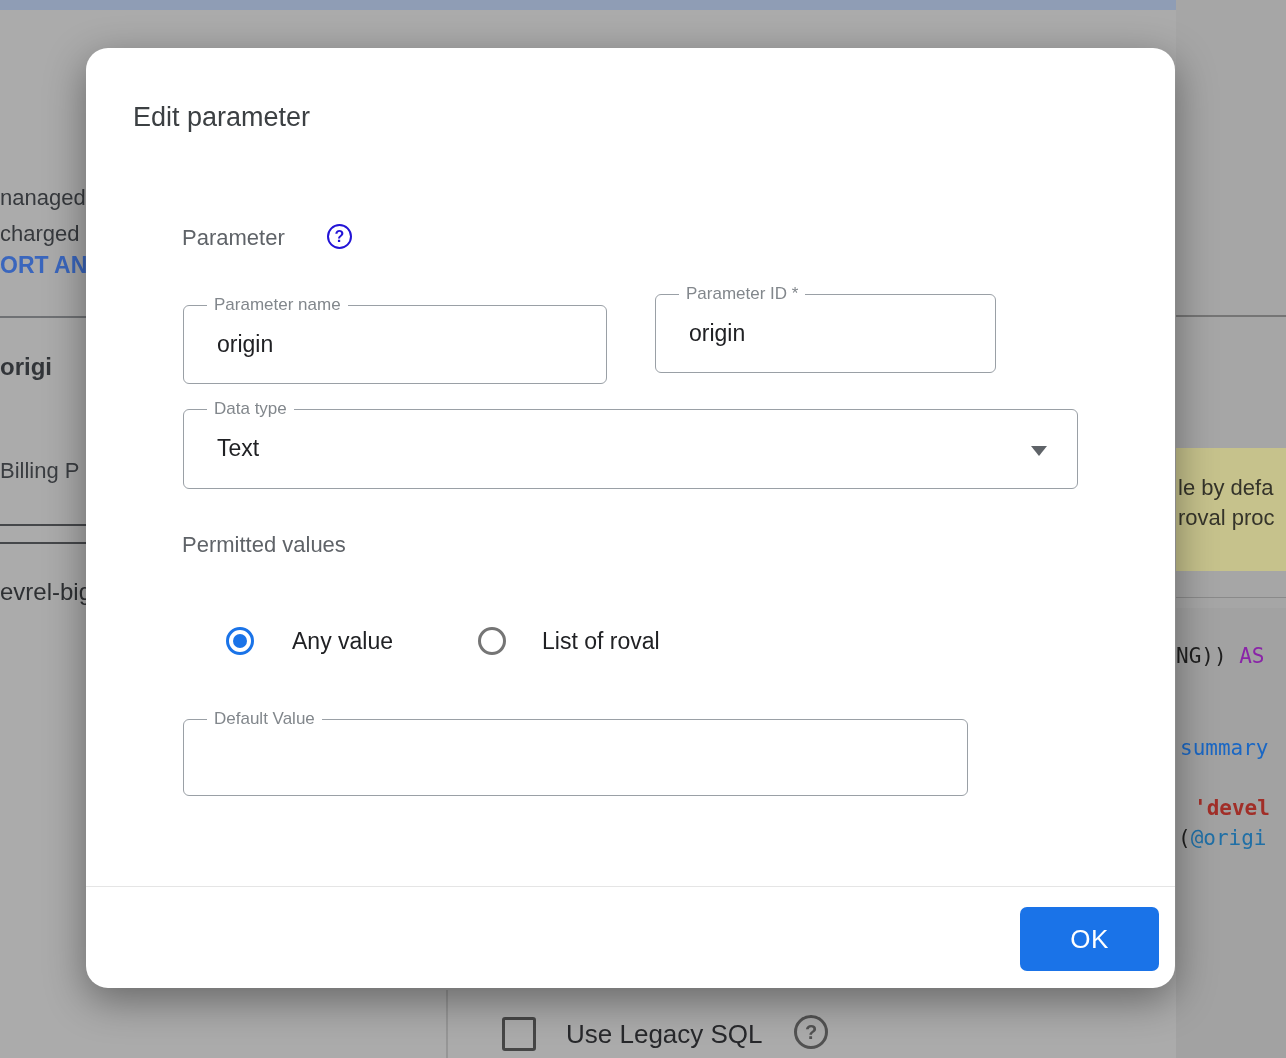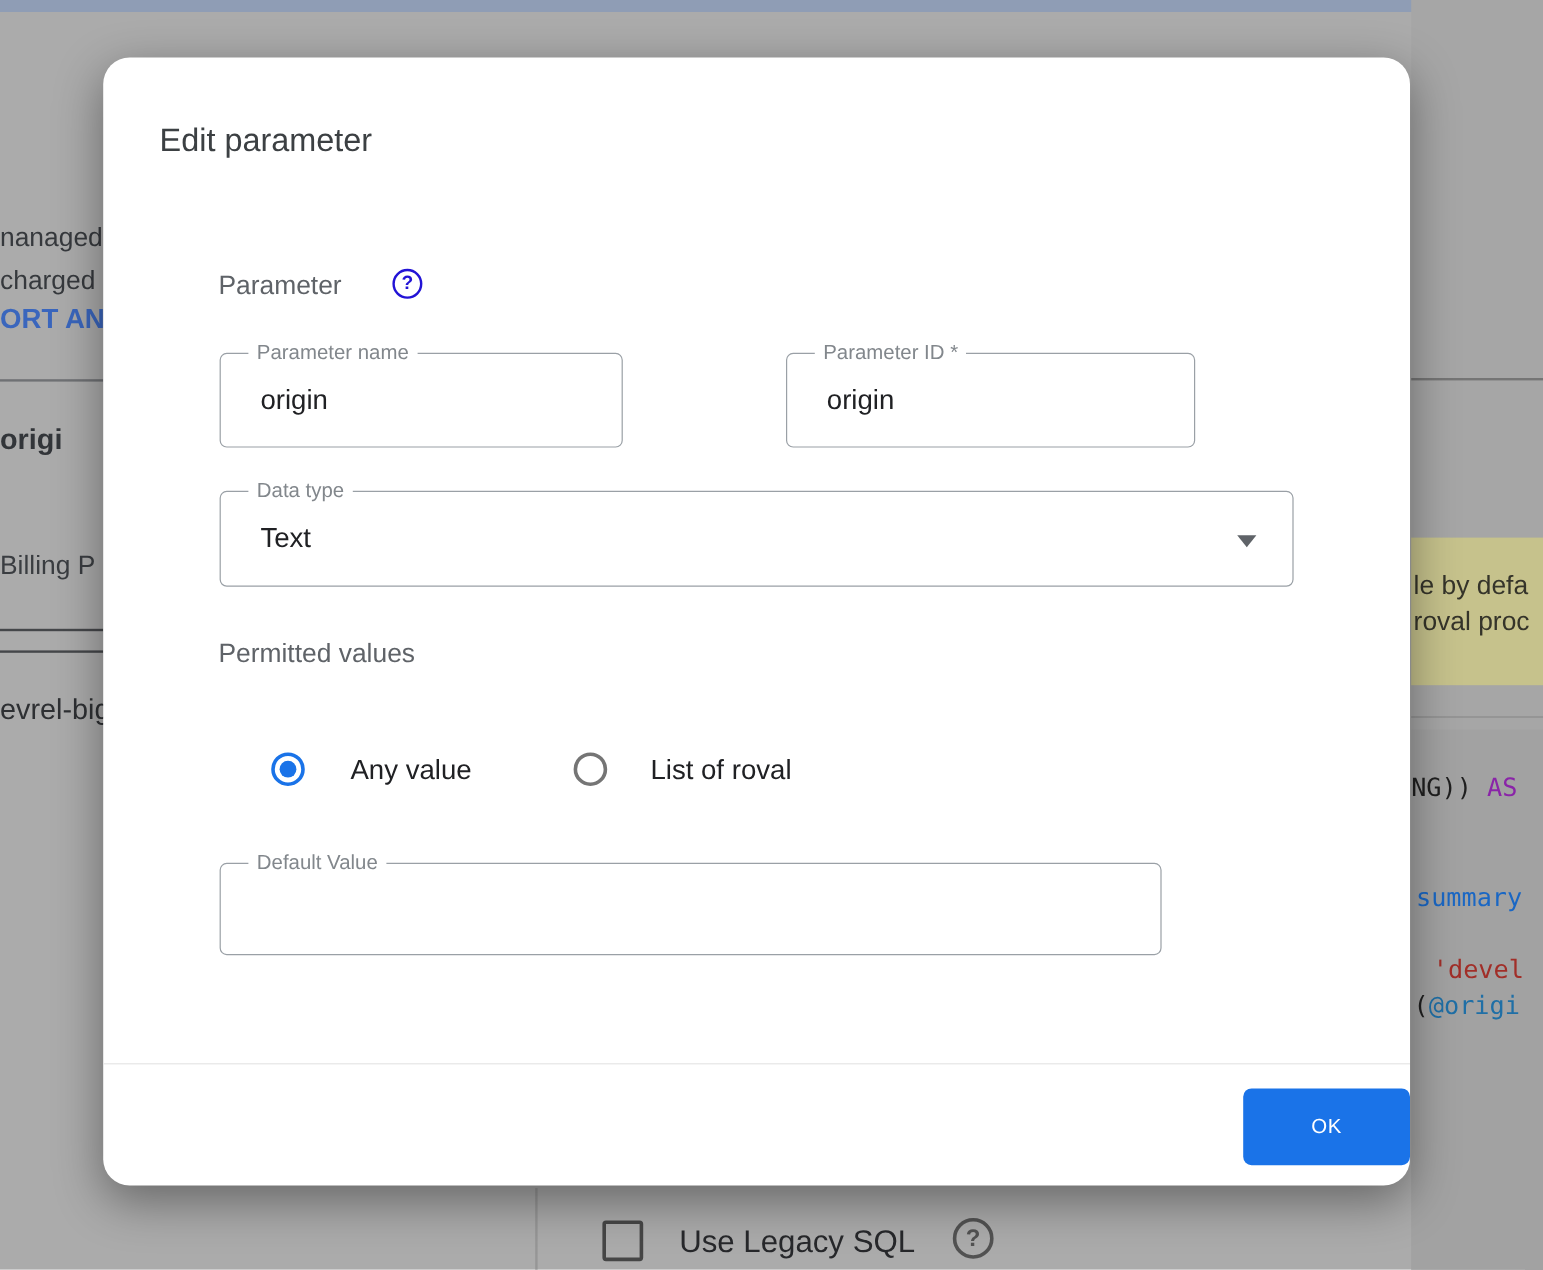--- a/index.html
+++ b/index.html
@@ -25,21 +25,21 @@
   #right-sliver { left: 1176px; top: 0; width: 110px; height: 1058px; background: #a6a6a6; }
   #right-div1 { left: 1176px; top: 315px; width: 110px; height: 2px; background: #757575; }
   #notice-box { left: 1176px; top: 448px; width: 110px; height: 123px; background: #c6c28c; overflow: hidden; }
   .notice-line { position: absolute; left: 2px; font-size: 22px; color: #35342a; white-space: nowrap; }
   #right-div2 { left: 1176px; top: 597px; width: 110px; height: 1px; background: #8a8a8a; }
   #code-panel { left: 1176px; top: 608px; width: 110px; height: 450px; background: #a2a2a2; overflow: hidden; }
   .code-line { position: absolute; font-family: "DejaVu Sans Mono", monospace; font-size: 21px; white-space: pre; }
   .tok-plain { color: #1f1f1f; }
   .tok-kw { color: #8a24a8; }
   .tok-id { color: #1a67c4; }
-  .tok-str { color: #a12e28; }
+  .tok-str { color: #a12e28; font-weight: bold; }
   .tok-param { color: #1f6fa6; }
 
   #bottom-vline { left: 446px; top: 990px; width: 2px; height: 68px; background: #969696; }
   #legacy-checkbox { left: 502px; top: 1017px; width: 34px; height: 34px; border: 3px solid #464646; border-radius: 3px; }
   #legacy-label { left: 566px; top: 1019px; font-size: 26px; color: #27282b; white-space: nowrap; }
   #legacy-help { left: 794px; top: 1015px; width: 34px; height: 34px; border: 3px solid #525252; border-radius: 50%;
                  color: #525252; font-size: 20px; font-weight: 700; display: flex; align-items: center; justify-content: center; }
 
   
   #modal {
@@ -51,21 +51,21 @@
 
   #param-label { left: 96px; top: 177px; font-size: 22px; color: #5f6368; }
   #param-help { left: 241px; top: 176px; width: 25px; height: 25px; border: 2px solid #2213d6; border-radius: 50%;
                 color: #2213d6; font-size: 16px; font-weight: 700; display: flex; align-items: center; justify-content: center; }
 
   .mfield { border: 1px solid #9aa0a6; border-radius: 6px; background: #fff; }
   .mlabel { position: absolute; top: -11px; left: 23px; background: #fff; padding: 0 7px;
             font-size: 17px; color: #82878c; white-space: nowrap; }
   .mvalue { position: absolute; left: 33px; top: 25px; font-size: 23px; color: #202124; white-space: nowrap; }
 
-  #field-name { left: 97px; top: 246px; width: 336px; height: 79px; }
+  #field-name { left: 97px; top: 257px; width: 424px; height: 79px; }
   #field-id   { left: 569px; top: 246px; width: 341px; height: 79px; }
   #field-type { left: 97px; top: 361px; width: 895px; height: 80px; }
   #field-default { left: 97px; top: 671px; width: 785px; height: 77px; }
 
   #type-arrow { position: absolute; right: 30px; top: 36px; width: 0; height: 0;
                 border-left: 8px solid transparent; border-right: 8px solid transparent;
                 border-top: 10px solid #5f6368; }
 
   #permitted-heading { left: 96px; top: 484px; font-size: 22px; color: #5f6368; }
 
@@ -78,23 +78,23 @@
   .radio-label { font-size: 23px; color: #202124; white-space: nowrap; }
   #radio-any-label  { left: 206px; top: 580px; }
   #radio-list-label { left: 456px; top: 580px; }
 
   #footer-divider { left: 0; top: 838px; width: 1089px; height: 1px; background: #e5e5e5; }
   #cancel-btn { left: 733px; top: 860px; width: 184px; height: 62px; background: #ffffff;
                 border: 1px solid #dadce0; border-radius: 5px; font-size: 23px; color: #5f6368;
                 display: flex; align-items: center; justify-content: center; cursor: pointer;
                 font-family: "Liberation Sans", sans-serif; }
   #ok-btn { left: 934px; top: 859px; width: 139px; height: 64px; background: #1a73e8;
-            border: none; border-radius: 7px; font-size: 17px; color: #ffffff; letter-spacing: 0.5px;
+            border: none; border-radius: 7px; font-size: 26px; color: #ffffff; letter-spacing: 0.5px;
             font-weight: 500; display: flex; align-items: center; justify-content: center; cursor: pointer;
-            font-family: "Liberation Sans", sans-serif; margin-left: 16px; }
+            font-family: "Liberation Sans", sans-serif; }
 </style>
 </head>
 <body>
 
 <div class="abs" id="topbar"></div>
 
 <div class="abs bg-left-text" style="top:148px">nanaged</div>
 <div class="abs bg-left-text" style="top:184px">charged</div>
 <div class="abs" id="bg-link">ORT AN</div>
 <div class="abs bg-hline" style="top:316px"></div>

